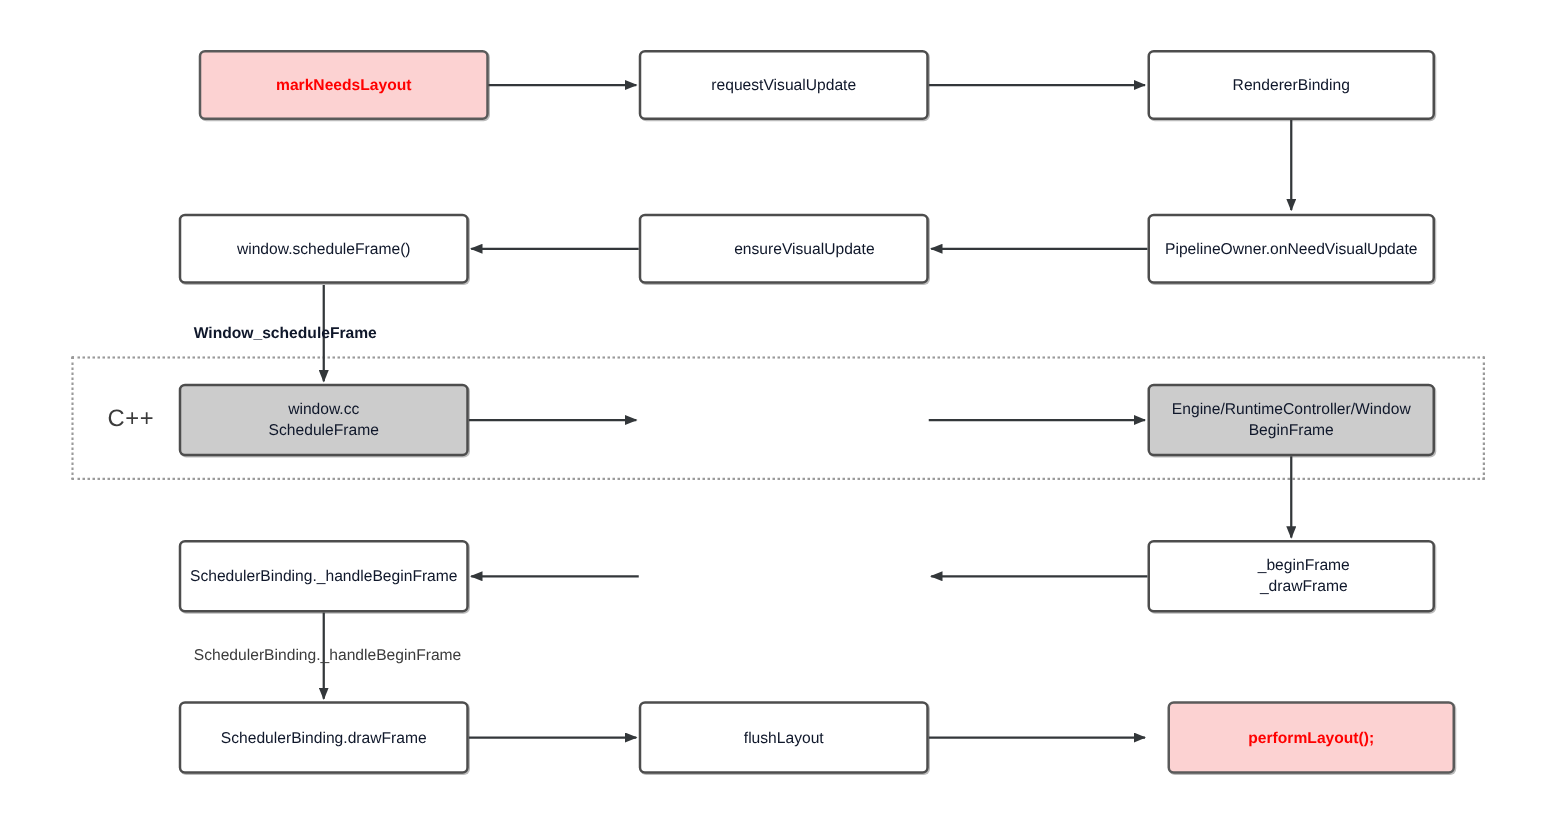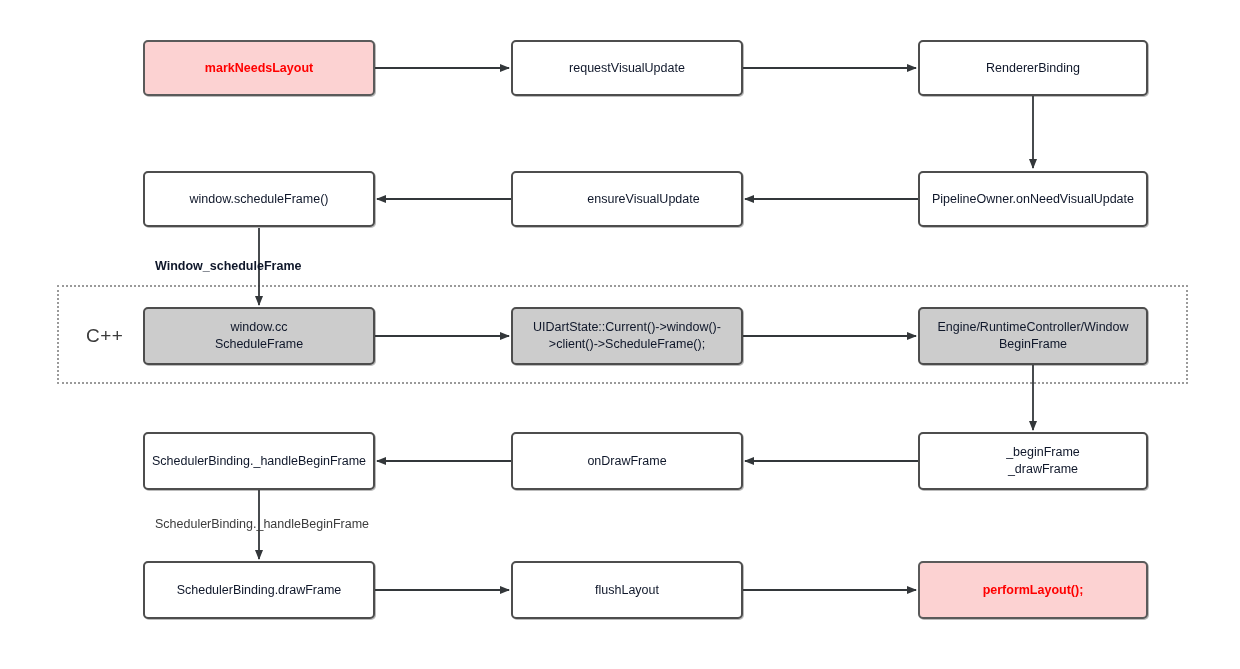--- a/index.html
+++ b/index.html
@@ -57,20 +57,21 @@
     box-shadow: 1px 1px 0 rgba(60,60,60,0.35);
   }
   .node.gray {
     background: #cccccc;
   }
   .node.highlight {
     background: #fcd2d2;
     border-color: #5a5a5a;
     color: #ff0000;
     font-weight: bold;
+    margin-left: 16px;
   }
   .node .label {
     display: block;
     white-space: pre-line;
   }
   .edge-label {
     position: absolute;
     font-size: 12.5px;
     color: #3c3c3c;
     white-space: nowrap;
@@ -151,36 +152,30 @@
 
   <div class="node" style="left:918px; top:171px; width:230px; height:56px;">
     <span class="label">PipelineOwner.onNeedVisualUpdate</span>
   </div>
 
   <div class="node gray" style="left:143px; top:307px; width:232px; height:58px;">
     <span class="label">window.cc
 ScheduleFrame</span>
   </div>
 
-  <div class="node gray" style="left:511px; top:307px; width:232px; height:58px;">
-    <span class="label">UIDartState::Current()-&gt;window()-&gt;client()-&gt;ScheduleFrame();</span>
-  </div>
 
   <div class="node gray" style="left:918px; top:307px; width:230px; height:58px;">
     <span class="label">Engine/RuntimeController/Window
 BeginFrame</span>
   </div>
 
   <div class="node" style="left:143px; top:432px; width:232px; height:58px;">
     <span class="label">SchedulerBinding._handleBeginFrame</span>
   </div>
 
-  <div class="node" style="left:511px; top:432px; width:232px; height:58px;">
-    <span class="label">onDrawFrame</span>
-  </div>
 
   <div class="node" style="left:918px; top:432px; width:230px; height:58px;padding-left:28px;">
     <span class="label">_beginFrame
 _drawFrame</span>
   </div>
 
   <div class="node" style="left:143px; top:561px; width:232px; height:58px;">
     <span class="label">SchedulerBinding.drawFrame</span>
   </div>
 

